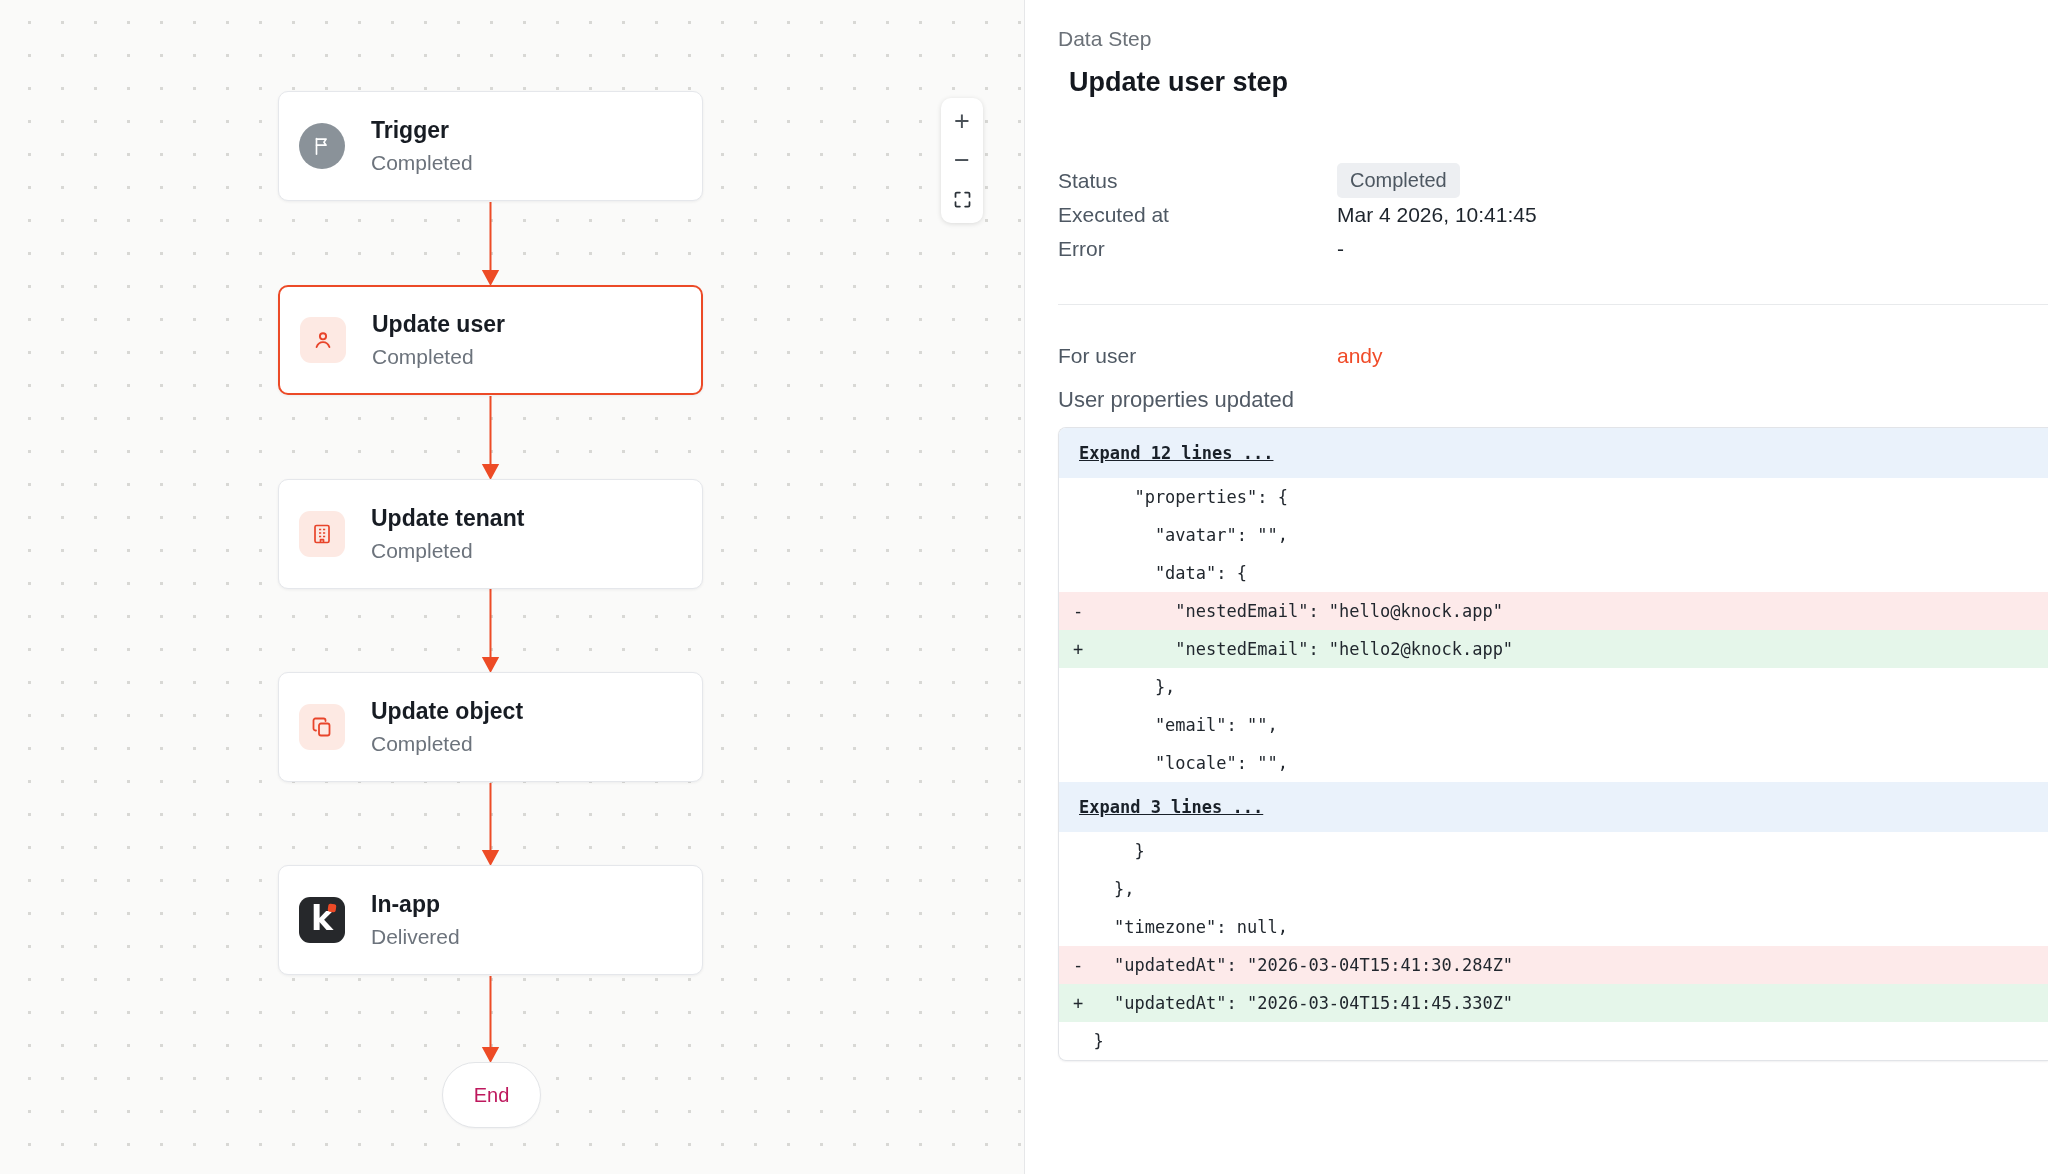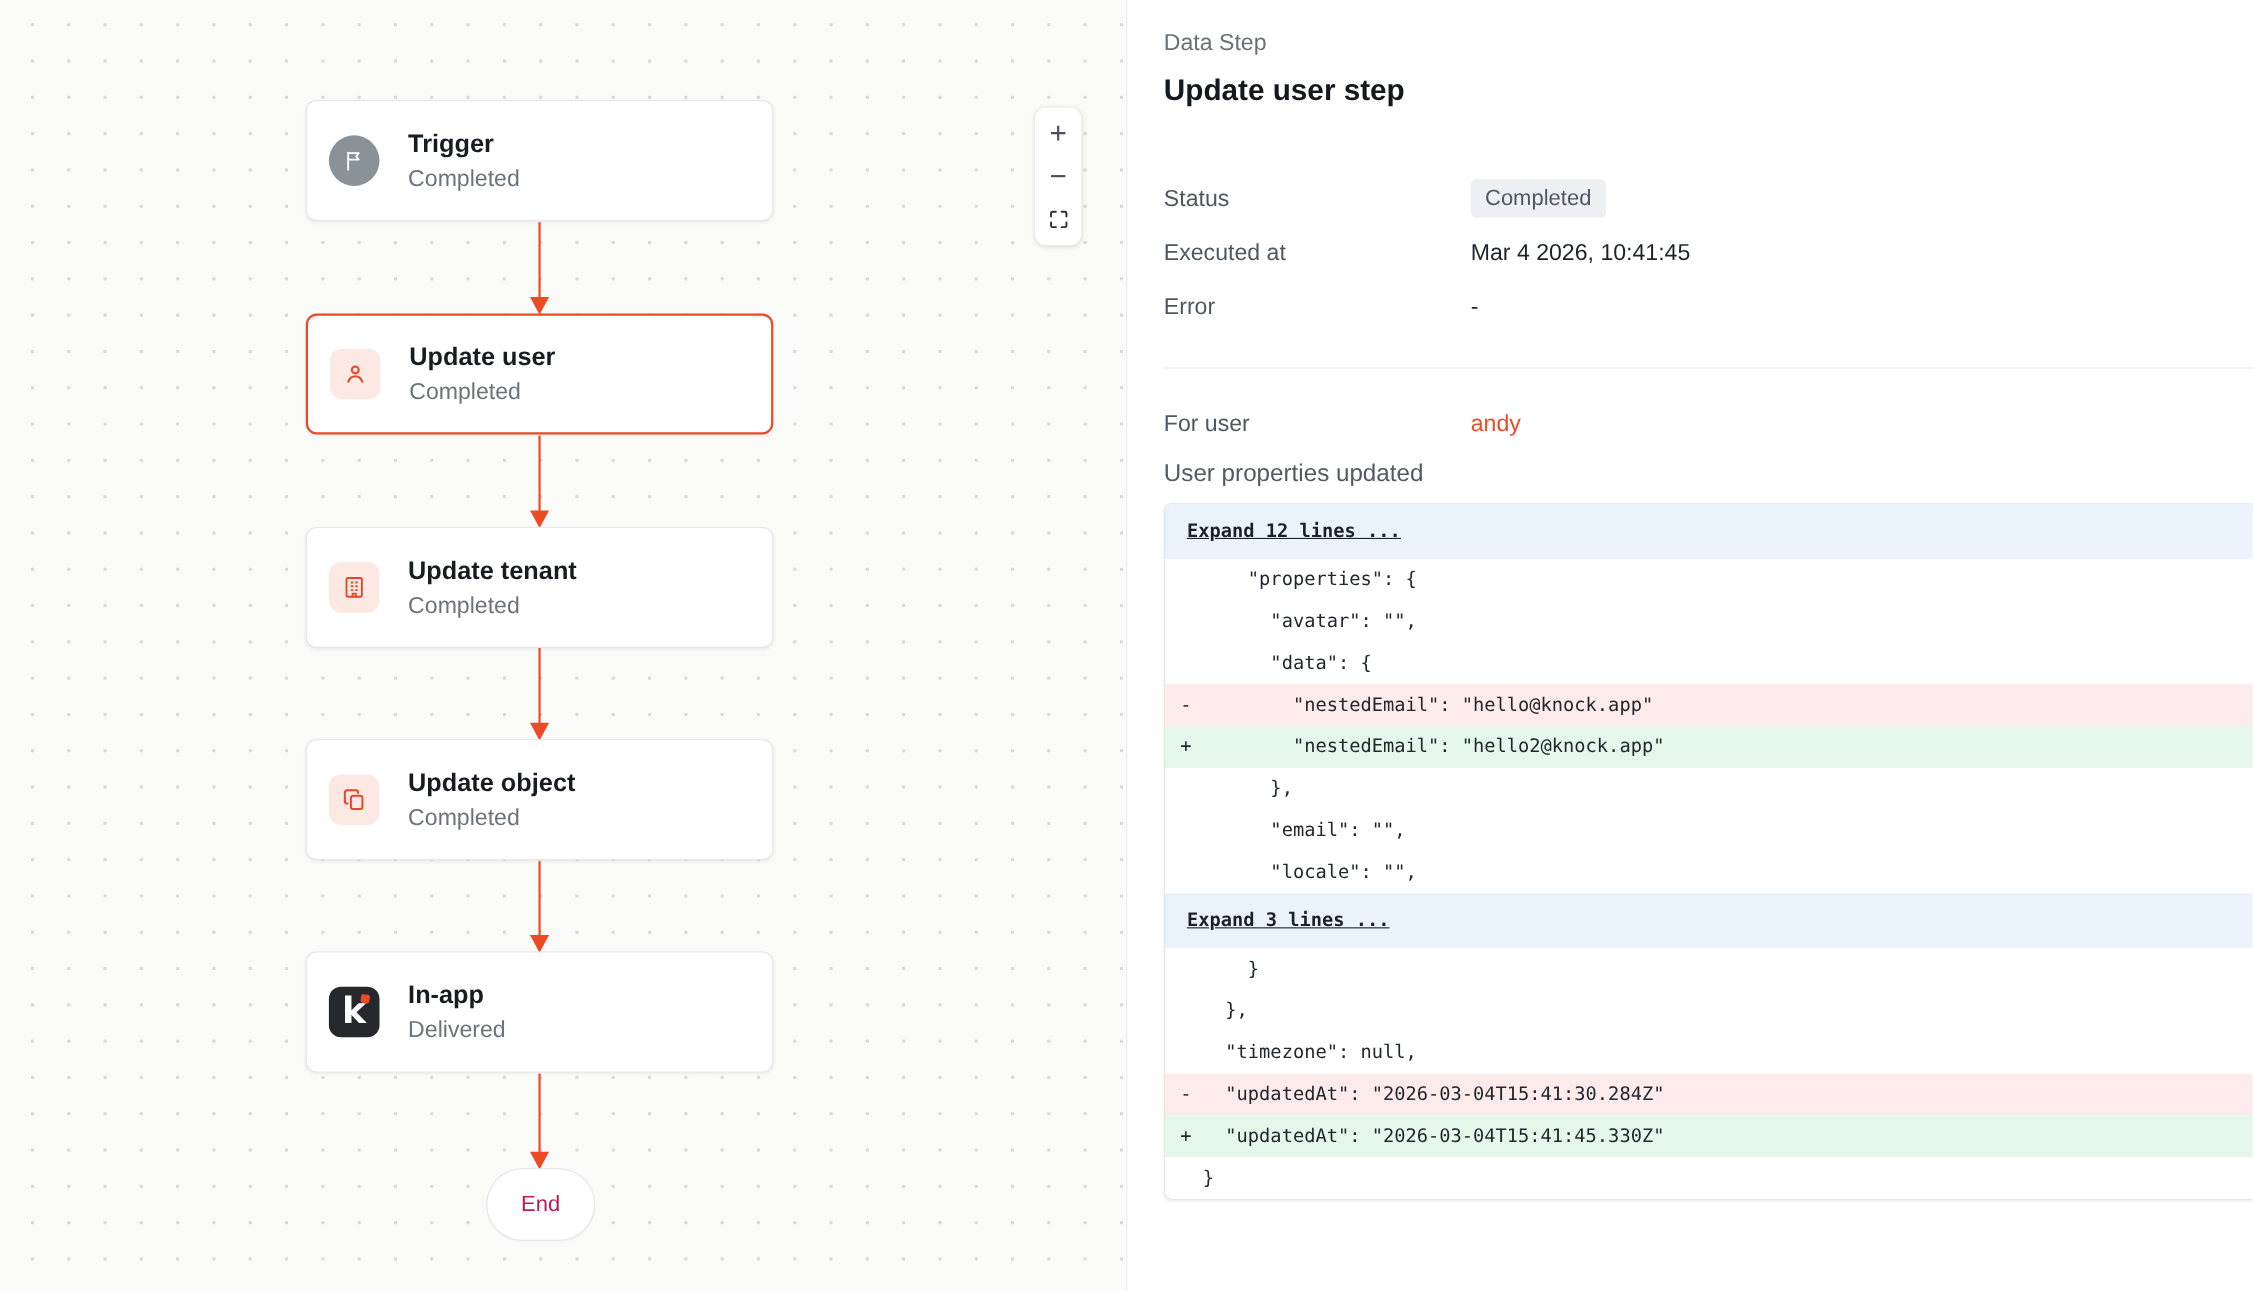--- a/index.html
+++ b/index.html
@@ -49,23 +49,23 @@
     display:flex; flex-direction:column; align-items:center; padding:5px 0; gap:2px;
   }
   .zoom-btn { width:40px; height:37px; border:none; background:none; cursor:pointer;
               display:flex; align-items:center; justify-content:center;
               font-size:27px; color:#4A5158; font-family:"Liberation Sans",sans-serif; padding:0; }
 
   
   .panel { position:relative; width:1023px; height:1174px; background:#fff;
            padding:27px 0 0 33px; }
   .eyebrow { font-size:21px; color:#6B7178; line-height:24px; }
-  .panel-title { margin:14px 0 0 0; font-size:27px; font-weight:700; color:#14181F; line-height:34px; }
-
-  .fields { margin-top:64px; display:flex; flex-direction:column; gap:15px; }
+  .panel-title { margin:14px 0 0 11px; font-size:27px; font-weight:700; color:#14181F; line-height:34px; }
+
+  .fields { margin-top:64px; display:flex; flex-direction:column; }
   .field { display:flex; align-items:center; min-height:34px; }
   .flabel { width:279px; font-size:21px; color:#4E5863; flex:0 0 279px; }
   .fvalue { font-size:21px; color:#1D242C; }
   .badge { display:inline-block; background:#EDEFF2; color:#4D5761;
            font-size:20px; padding:6px 13px; border-radius:5px; }
 
   .divider { border:none; border-top:1px solid #E8EAEC; margin:38px 0 0 0; width:990px; }
   .foruser { margin-top:34px; }
   .user-link { color:#F04B28; cursor:pointer; text-decoration:none; font-size:21px; }
   .diff-title { margin-top:14px; font-size:22px; color:#515A65; }

